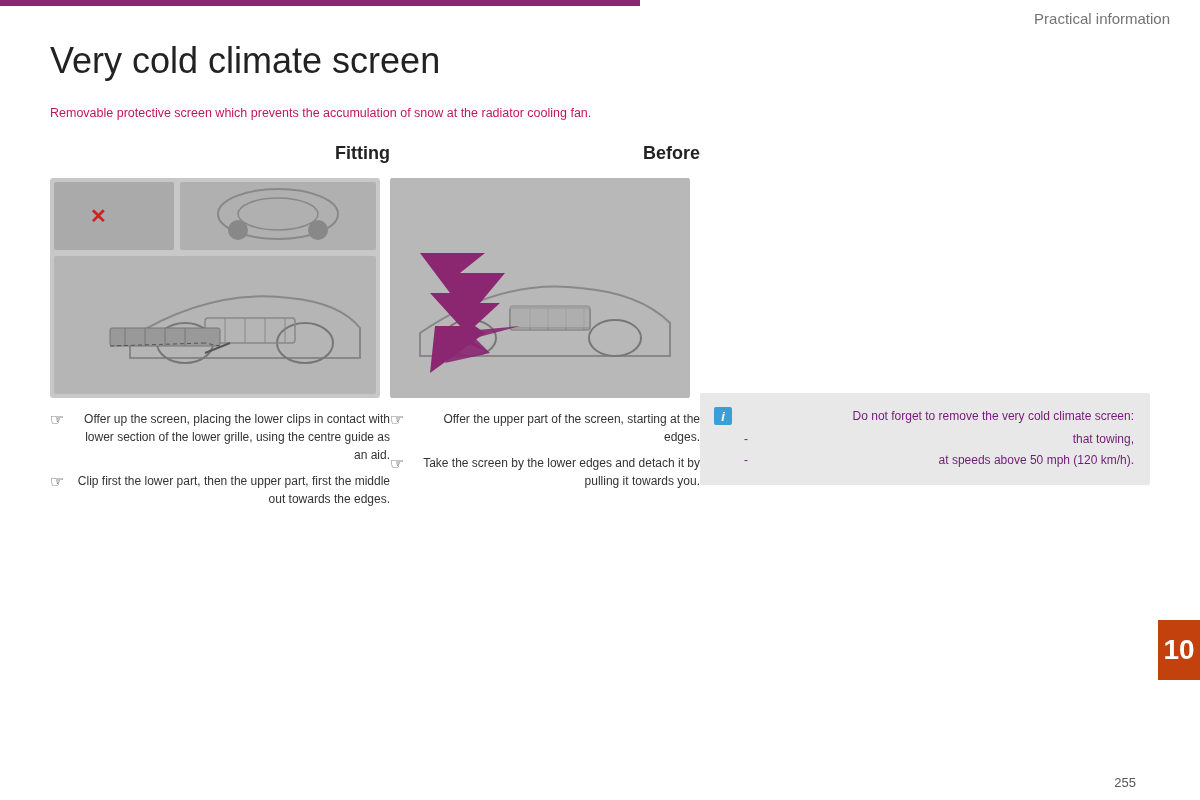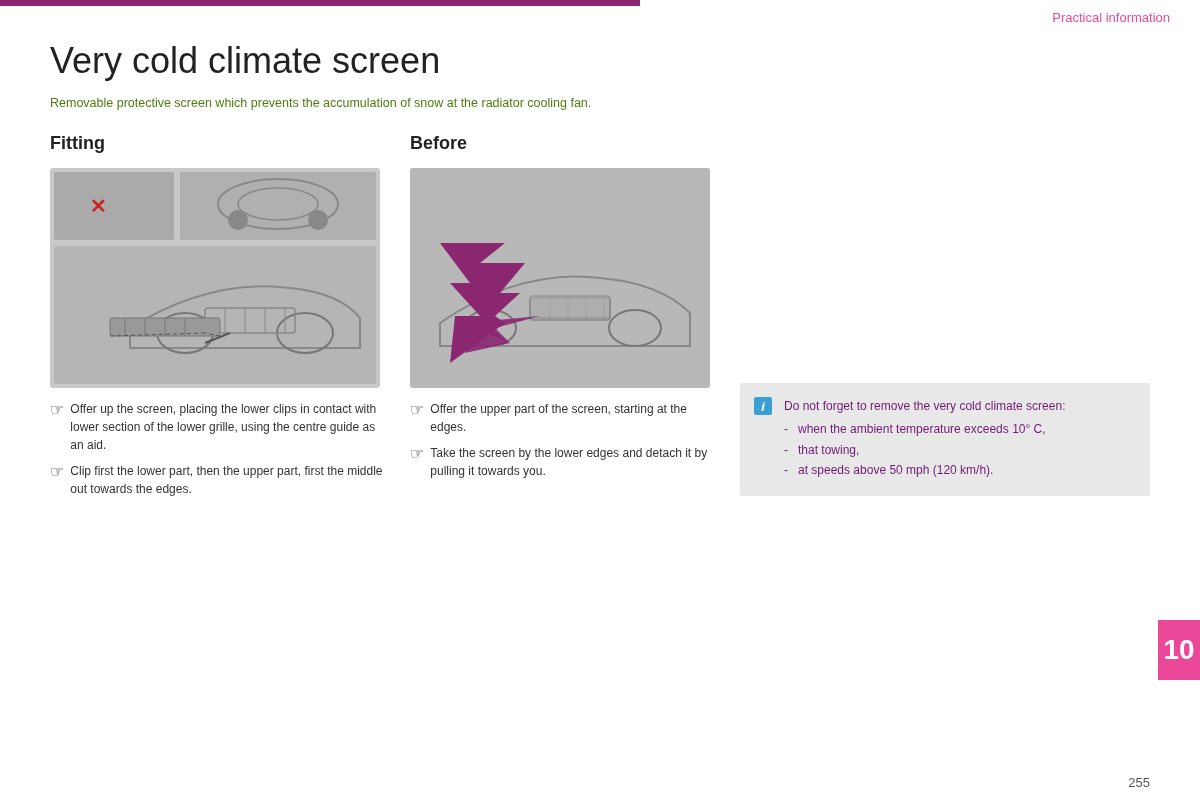--- a/index.html
+++ b/index.html
@@ -24,68 +24,68 @@
       background: #8b2671;
     }
 
     
     .section-tab {
       position: absolute;
       right: 0;
       bottom: 120px;
       width: 42px;
       height: 60px;
-      background: #ec4899;
+      background: #c2410c;
       display: flex;
       align-items: center;
       justify-content: center;
       color: white;
       font-size: 28px;
       font-weight: bold;
     }
 
     
     .header {
       position: absolute;
       top: 10px;
       right: 30px;
-      font-size: 13px;
-      color: #ec4899;
+      font-size: 15px;
+      color: #737373;
     }
 
     
     .page-content {
       position: absolute;
       top: 20px;
       left: 50px;
       right: 50px;
       bottom: 30px;
     }
 
     .page-title {
       font-size: 36px;
       font-weight: 300;
       color: #222;
       margin-top: 20px;
-      margin-bottom: 12px;
+      margin-bottom: 22px;
     }
 
     .intro-text {
       font-size: 12.5px;
       line-height: 1.55;
-      color: #4d7c0f;
+      color: #be185d;
       margin-bottom: 18px;
       max-width: 900px;
     }
 
     
     .two-col {
       display: flex;
-      gap: 20px;
       margin-top: 20px;
+      text-align: right;
     }
 
     .col-fitting {
       flex: 0 0 340px;
     }
 
     .col-removal {
       flex: 0 0 310px;
     }
 
@@ -199,21 +199,21 @@
     .info-box .info-content ul li::before {
       content: '-';
       position: absolute;
       left: 0;
     }
 
     
     .page-number {
       position: absolute;
       bottom: 10px;
-      right: 50px;
+      right: 64px;
       font-size: 13px;
       color: #555;
       text-align: right;
     }
   </style>
 </head>
 <body>
 
 <div class="top-bar"></div>
 
@@ -330,21 +330,20 @@
 
     <div class="col-info">
       <div style="height: 240px;"></div>
       <div class="info-box">
         <div class="info-icon">
           <span>i</span>
         </div>
         <div class="info-content">
           <span>Do not forget to remove the very cold climate screen:</span>
           <ul>
-            <li>when the ambient temperature exceeds 10° C,</li>
             <li>that towing,</li>
             <li>at speeds above 50 mph (120 km/h).</li>
           </ul>
         </div>
       </div>
     </div>
 
   </div>
 
 </div>

